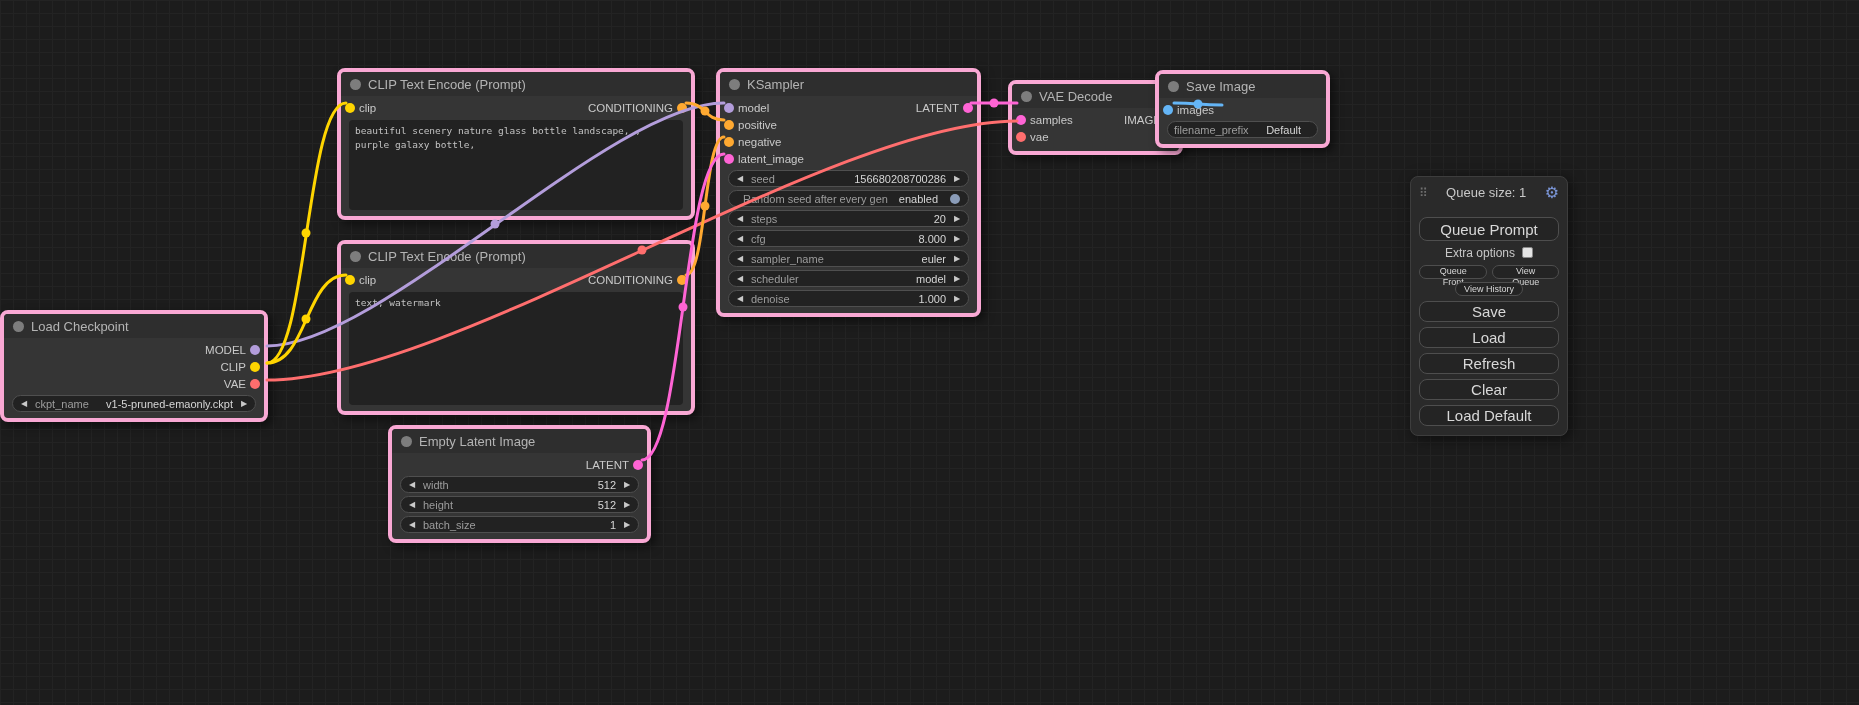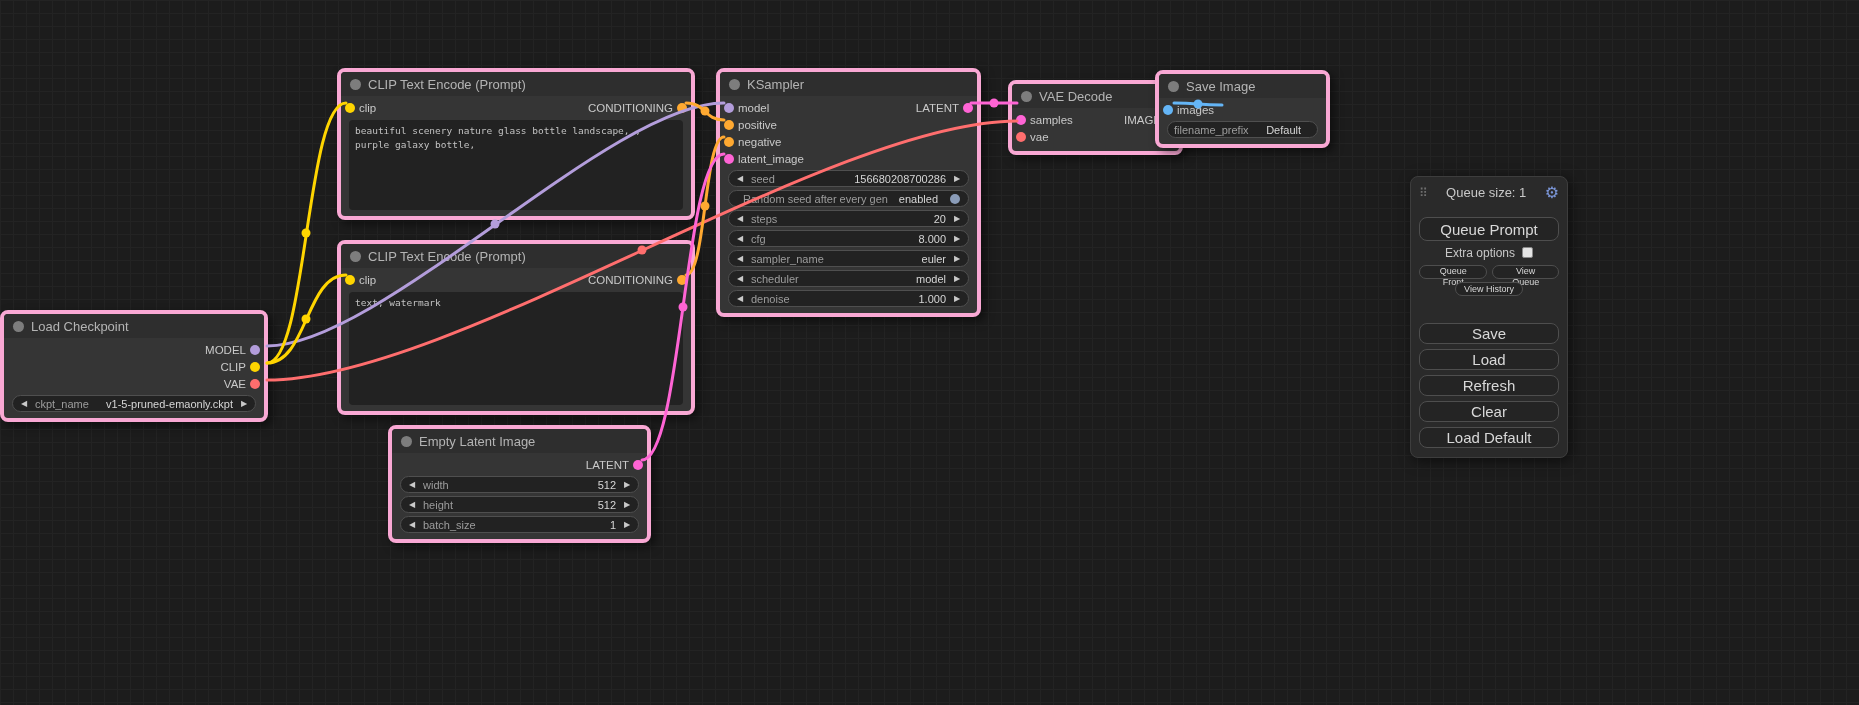--- a/index.html
+++ b/index.html
@@ -49,21 +49,21 @@
   .queue-size{flex:1;text-align:center}
   .gear::before{content:"\2699";color:#7b96d8;font-size:16px}
   .btn{background:#242424;border:1px solid #4e4e4e;border-radius:8px;color:#d8d8d8;
        font-family:"Liberation Sans",sans-serif;cursor:pointer;display:block}
   .queue-btn{height:24px;font-size:15px;margin-top:15px;width:100%}
   .extra-row{display:flex;align-items:center;justify-content:center;gap:7px;color:#c8c8c8;font-size:12px;height:19px;margin-top:2px}
   .checkbox{width:11px;height:11px;background:#e4e4e4;border-radius:2px;border:1px solid #888}
   .btn-row{display:flex;gap:5px;justify-content:center;margin-top:3px}
   .btn.tiny{height:14px;font-size:9px;border-radius:7px;padding:0 8px;line-height:11px}
   .btn.med{height:21px;font-size:15px;margin-top:5px;width:100%}
-  .btn.first-med{margin-top:27px}
+  .btn.first-med{margin-top:5px}
 </style>
 </head>
 <body>
 
 <div class="canvas"></div>
 
 <div class="node" style="left:0;top:310px;width:268px">
   <div class="node-title">
     <span class="title-dot"></span>
     <span>Load Checkpoint</span>

